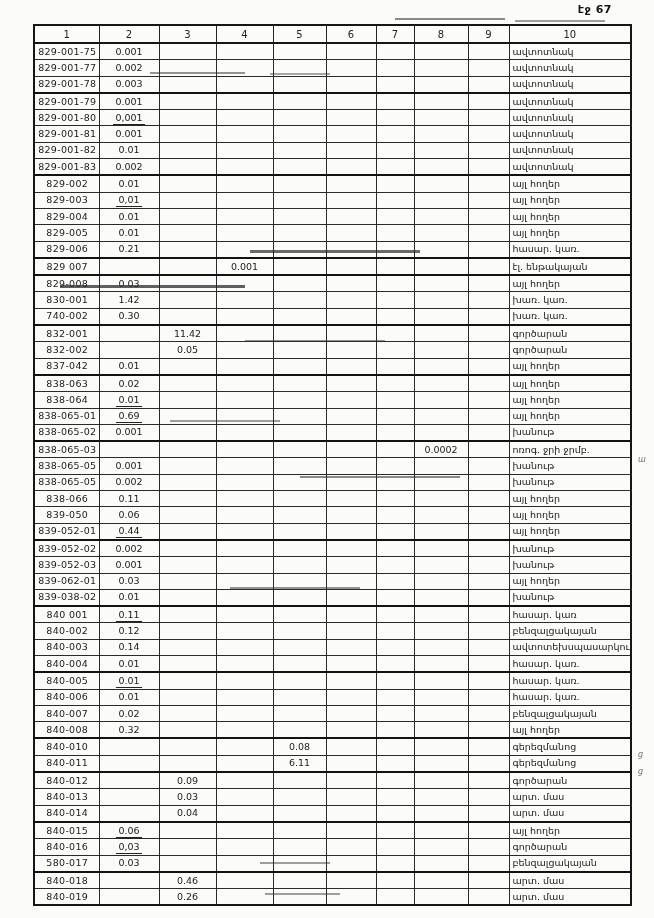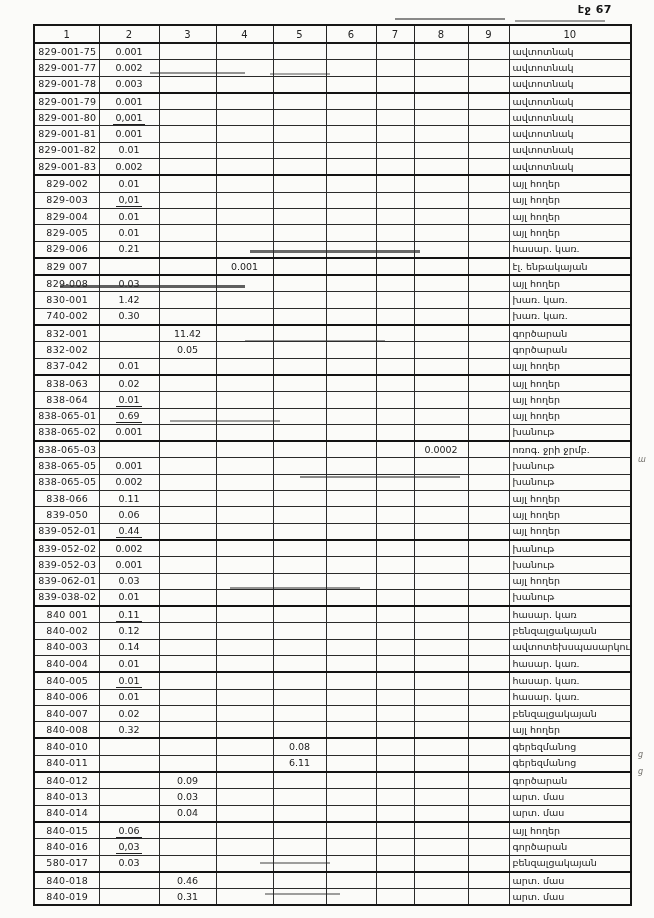--- a/index.html
+++ b/index.html
@@ -697,21 +697,21 @@
         <td class="num"></td>
         <td class="num"></td>
         <td class="num"></td>
         <td class="num"></td>
         <td class="num"></td>
         <td class="use">արտ. մաս</td>
       </tr>
       <tr>
         <td class="code">840-019</td>
         <td class="num"></td>
-        <td class="num"><span>0.31</span></td>
+        <td class="num"><span>0.26</span></td>
         <td class="num"></td>
         <td class="num"></td>
         <td class="num"></td>
         <td class="num"></td>
         <td class="num"></td>
         <td class="num"></td>
         <td class="use">արտ. մաս</td>
       </tr>
     </tbody>
 </table>

